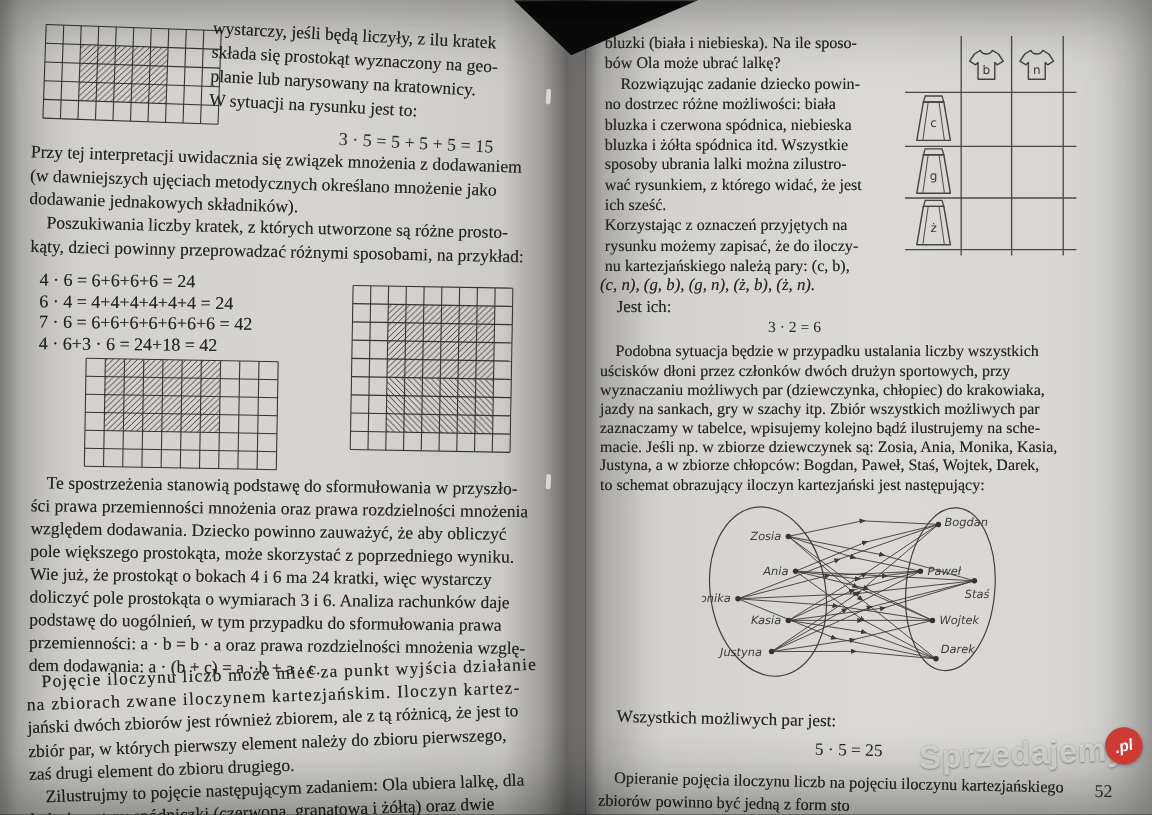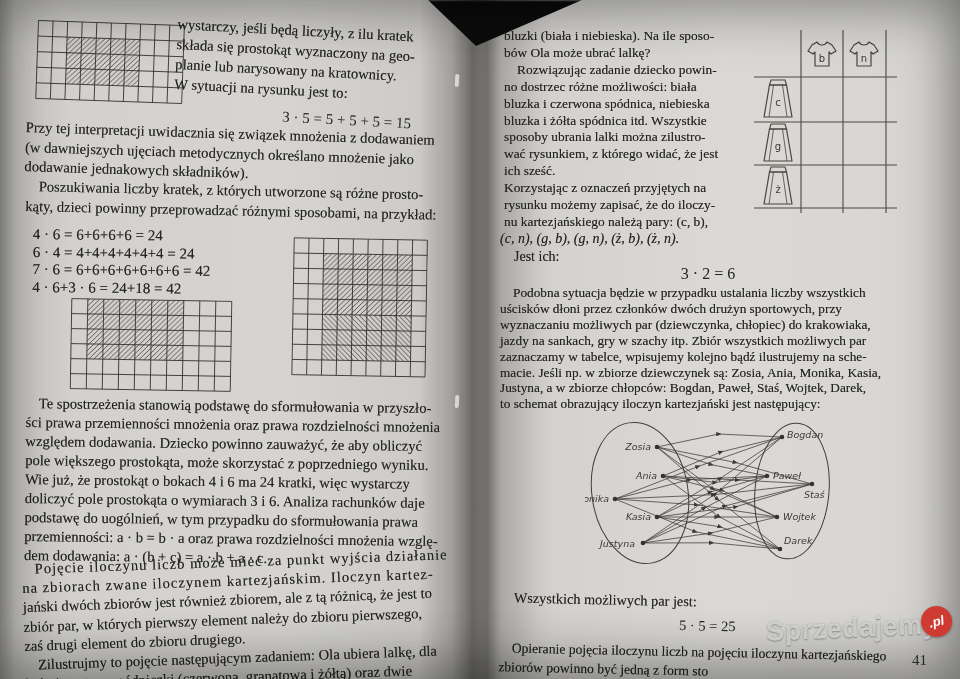--- a/index.html
+++ b/index.html
@@ -29,21 +29,21 @@
   #lp-grid3{position:absolute;left:292px;top:238px;transform:rotate(1deg);}
   #lp-para-laws{left:26px;top:394px;width:452px;font-size:14.6px;line-height:19px;
             transform:rotate(.7deg);transform-origin:left top;}
   #lp-para-cart{left:26px;top:560px;width:452px;font-size:14.6px;line-height:19.2px;
             transform:rotate(-2deg);transform-origin:left bottom;}
   
   #rp-col{left:16px;top:28px;width:268px;font-size:13.4px;line-height:16.9px;}
   #rp-table{position:absolute;left:266px;top:0;}
   #rp-pairs{position:absolute;left:12px;top:231px;font-style:italic;font-size:14px;}
   #rp-jest{position:absolute;left:26px;top:249px;font-size:14px;}
-  #rp-eq1{position:absolute;left:140px;top:265px;width:160px;text-align:center;font-size:16px;}
+  #rp-eq1{position:absolute;left:152px;top:265px;width:160px;font-size:13px;}
   #rp-para{left:12px;top:285px;width:452px;font-size:13.3px;line-height:15.9px;}
   #rp-diagram{position:absolute;left:97px;top:402px;}
   #rp-bottom{position:absolute;left:0;top:589px;width:472px;transform:rotate(1.2deg);transform-origin:left top;}
   #rp-total{margin-left:26px;font-size:14.3px;}
   #rp-eq2{width:160px;margin:7px 0 0 140px;text-align:center;font-size:14.5px;}
   #rp-closing{position:relative;margin:9px 0 0 12px;width:452px;font-size:13.6px;line-height:18.5px;}
   #rp-pagenum{position:absolute;left:424px;top:652px;font-size:15px;color:#35332f;}
   
   #gutter{position:absolute;left:418px;top:0;width:120px;height:679px;z-index:5;pointer-events:none;
     background:linear-gradient(to right,rgba(0,0,0,0) 0%,rgba(25,22,20,.16) 28%,rgba(15,13,12,.42) 45%,rgba(15,13,12,.30) 52%,rgba(40,38,36,.12) 66%,rgba(0,0,0,0) 100%);}
@@ -325,21 +325,21 @@
           <text x="199" y="142" text-anchor="start" font-size="9.5" font-style="italic" font-family="DejaVu Sans, sans-serif" fill="#3b3a37">Darek</text>
         </svg></div>
     <div id="rp-bottom">
       <div id="rp-total" class="ln">Wszystkich możliwych par jest:</div>
       <div id="rp-eq2">5 · 5 = 25</div>
       <div id="rp-closing">
           <div class="ln ind">Opieranie pojęcia iloczynu liczb na pojęciu iloczynu kartezjańskiego</div>
           <div class="ln">zbiorów powinno być jedną z form sto</div>
         </div>
     </div>
-    <div id="rp-pagenum">41</div>
+    <div id="rp-pagenum">52</div>
   </div>
 
   <div id="gutter"></div>
   <div id="wedge"></div>
   <div id="stitch1" class="stitch"></div>
   <div id="stitch2" class="stitch"></div>
   <div id="vignette"></div>
 
   <div id="wm">Sprzedajemy</div>
   <div id="wm-badge" style="background: rgb(207, 58, 51);">.pl</div>

